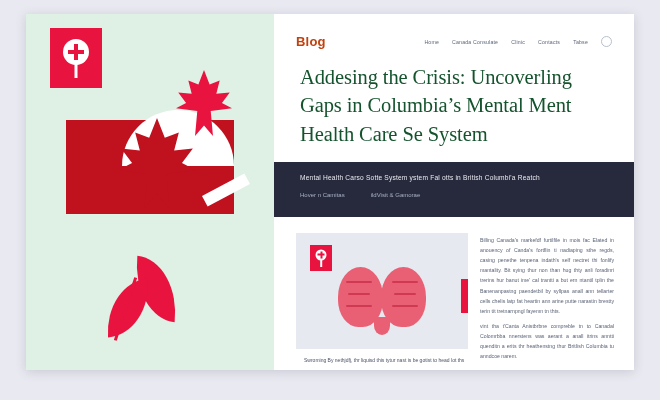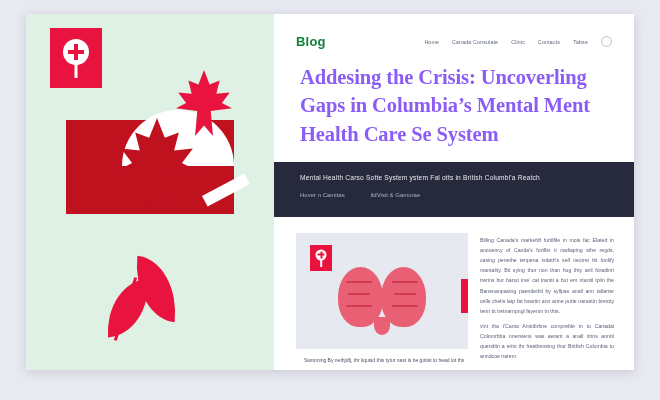--- a/index.html
+++ b/index.html
@@ -162,21 +162,21 @@
   }
   .topbar {
     display: flex;
     align-items: center;
     justify-content: space-between;
     padding: 20px 22px 0 22px;
   }
   .brand {
     font-size: 13px;
     font-weight: bold;
-    color: #15803d;
+    color: #c2410c;
     letter-spacing: 0.2px;
   }
   .nav {
     display: flex;
     align-items: center;
     gap: 13px;
   }
   .nav a {
     font-size: 5.2px;
     color: #5a6478;
@@ -191,22 +191,22 @@
     border-radius: 50%;
   }
   .headline {
     padding: 14px 26px 0 26px;
   }
   .headline h1 {
     margin: 0;
     font-family: "Liberation Serif", serif;
     font-size: 20.5px;
     line-height: 1.38;
-    color: #8b5cf6;
-    font-weight: bold;
+    color: #14532d;
+    font-weight: normal;
     letter-spacing: -0.1px;
   }
   .banner {
     margin: 14px 0 0 0;
     background: #262a3c;
     height: 55px;
     padding: 12px 26px 0 26px;
     box-sizing: border-box;
   }
   .banner .b-title {

